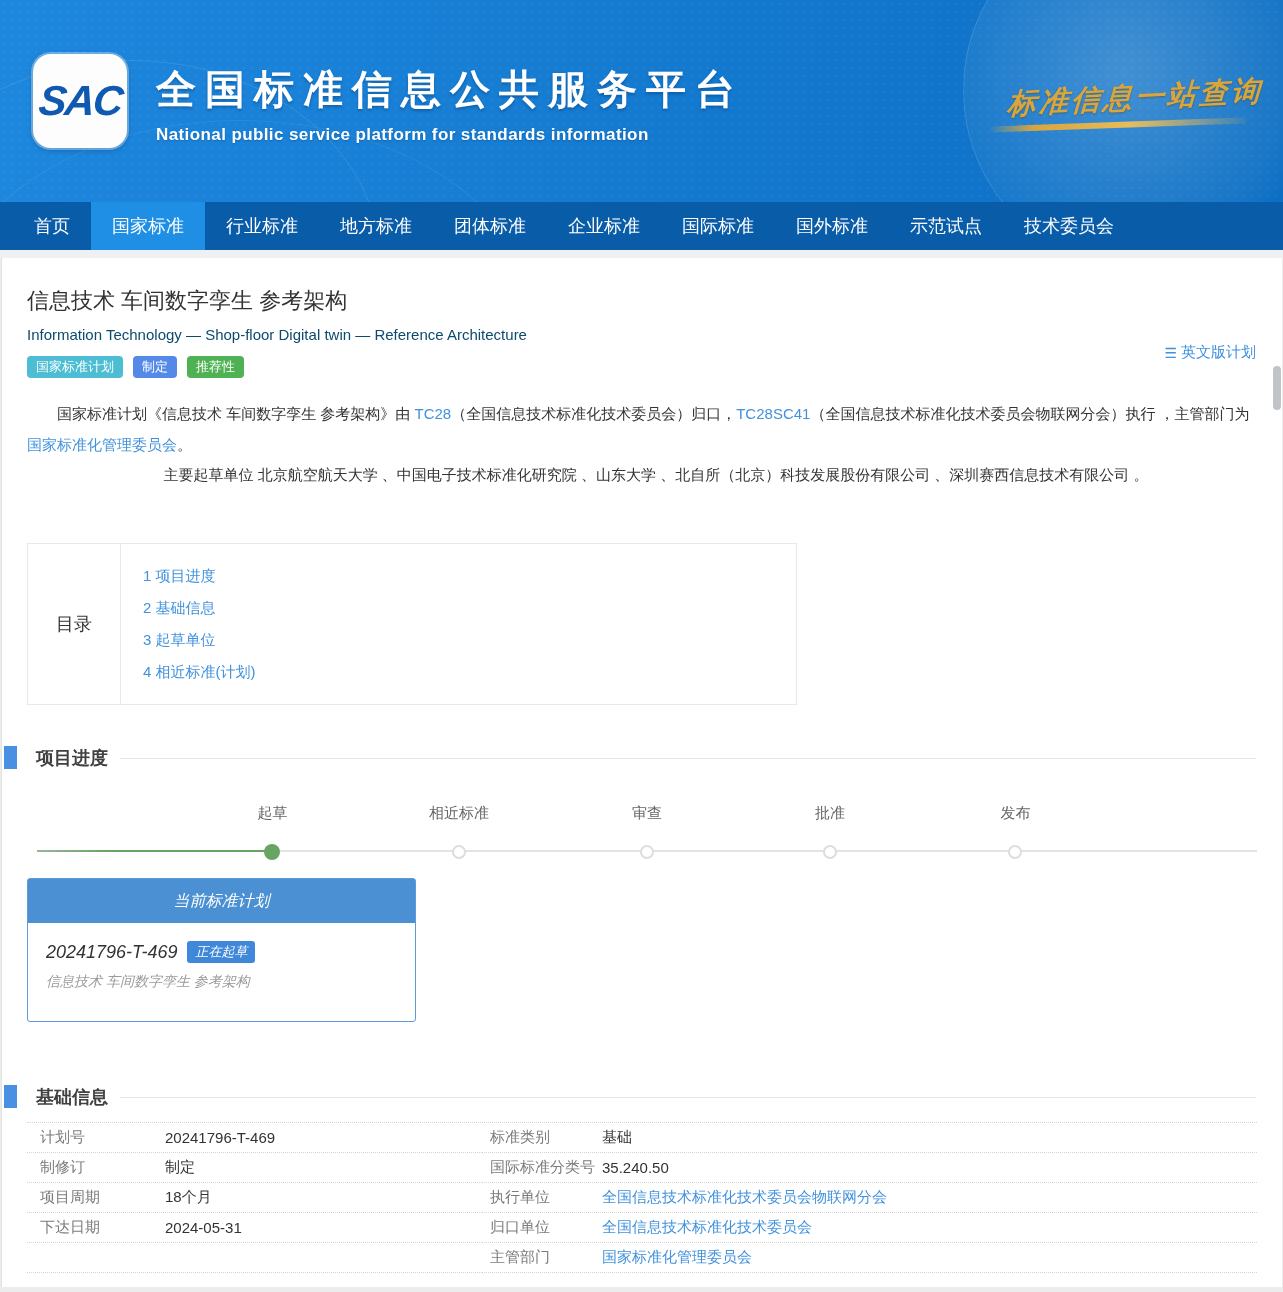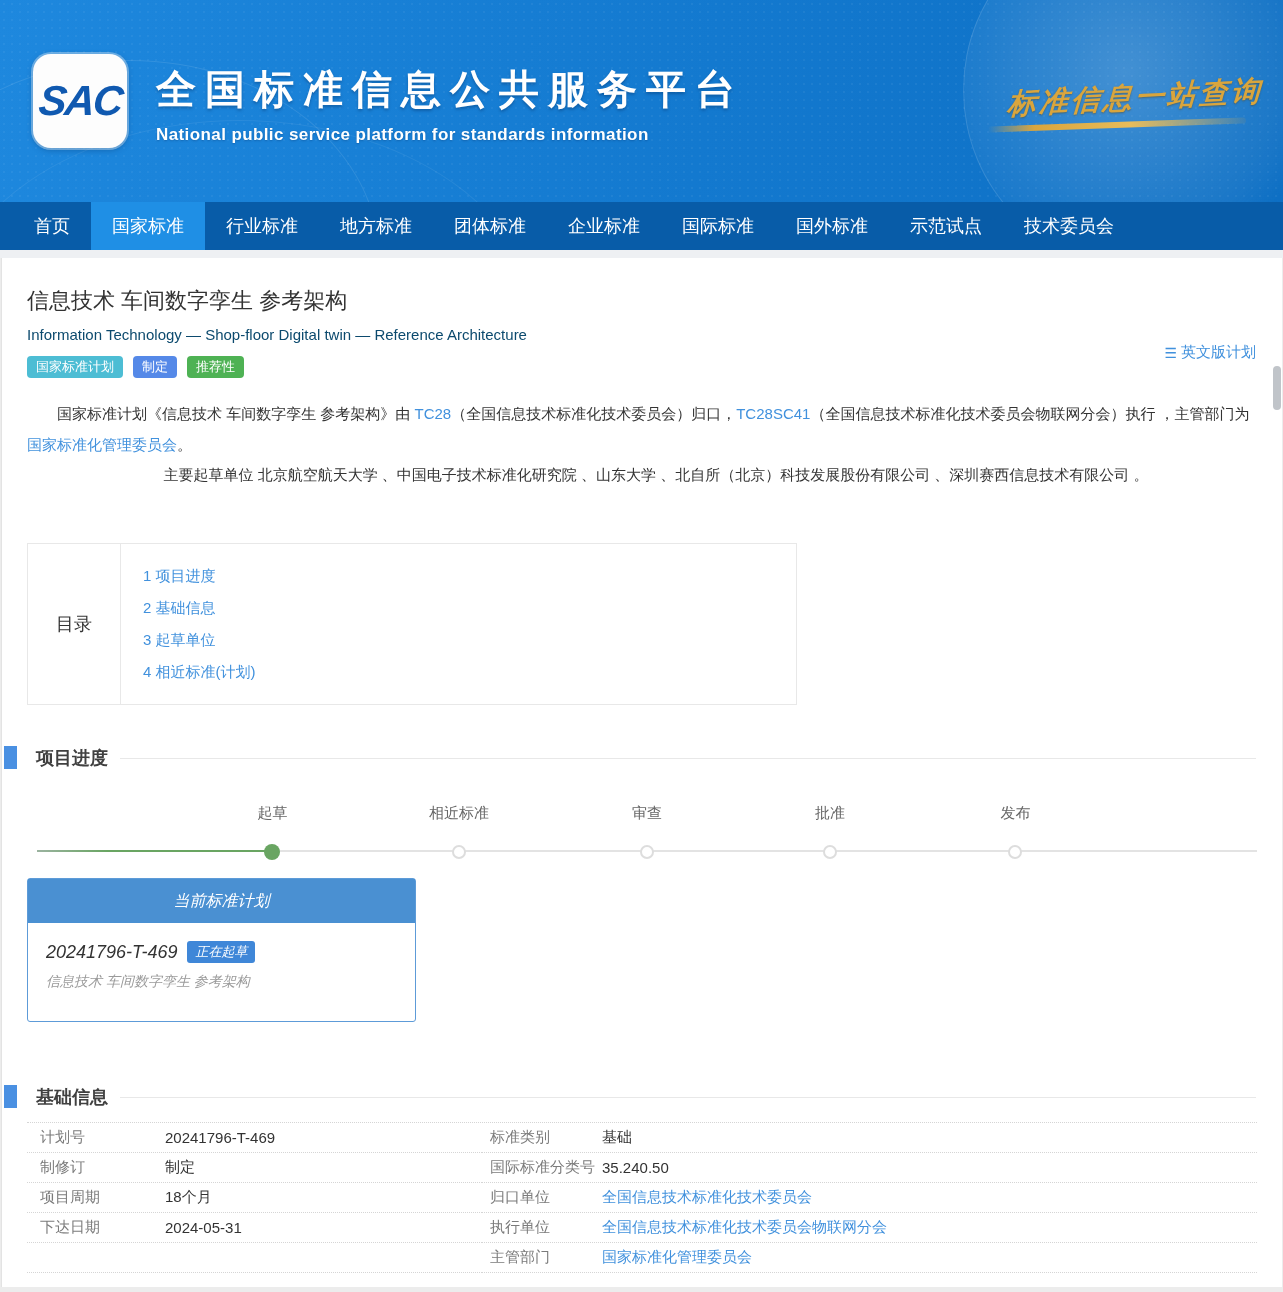--- a/index.html
+++ b/index.html
@@ -261,28 +261,28 @@
       <div class="info-col right">
         <div class="info-row">
             <span class="k">标准类别</span>
             <span class="v">基础</span>
           </div>
         <div class="info-row">
             <span class="k">国际标准分类号</span>
             <span class="v">35.240.50</span>
           </div>
         <div class="info-row">
+            <span class="k">执行单位</span>
+            <span class="v link">全国信息技术标准化技术委员会物联网分会</span>
+          </div>
+        <div class="info-row">
             <span class="k">归口单位</span>
             <span class="v link">全国信息技术标准化技术委员会</span>
           </div>
         <div class="info-row">
-            <span class="k">执行单位</span>
-            <span class="v link">全国信息技术标准化技术委员会物联网分会</span>
-          </div>
-        <div class="info-row">
             <span class="k">主管部门</span>
             <span class="v link">国家标准化管理委员会</span>
           </div>
       </div>
     </div>
 
   </main>
 
   <div class="scroll-thumb"></div>
   <div class="bottom-strip"></div>

